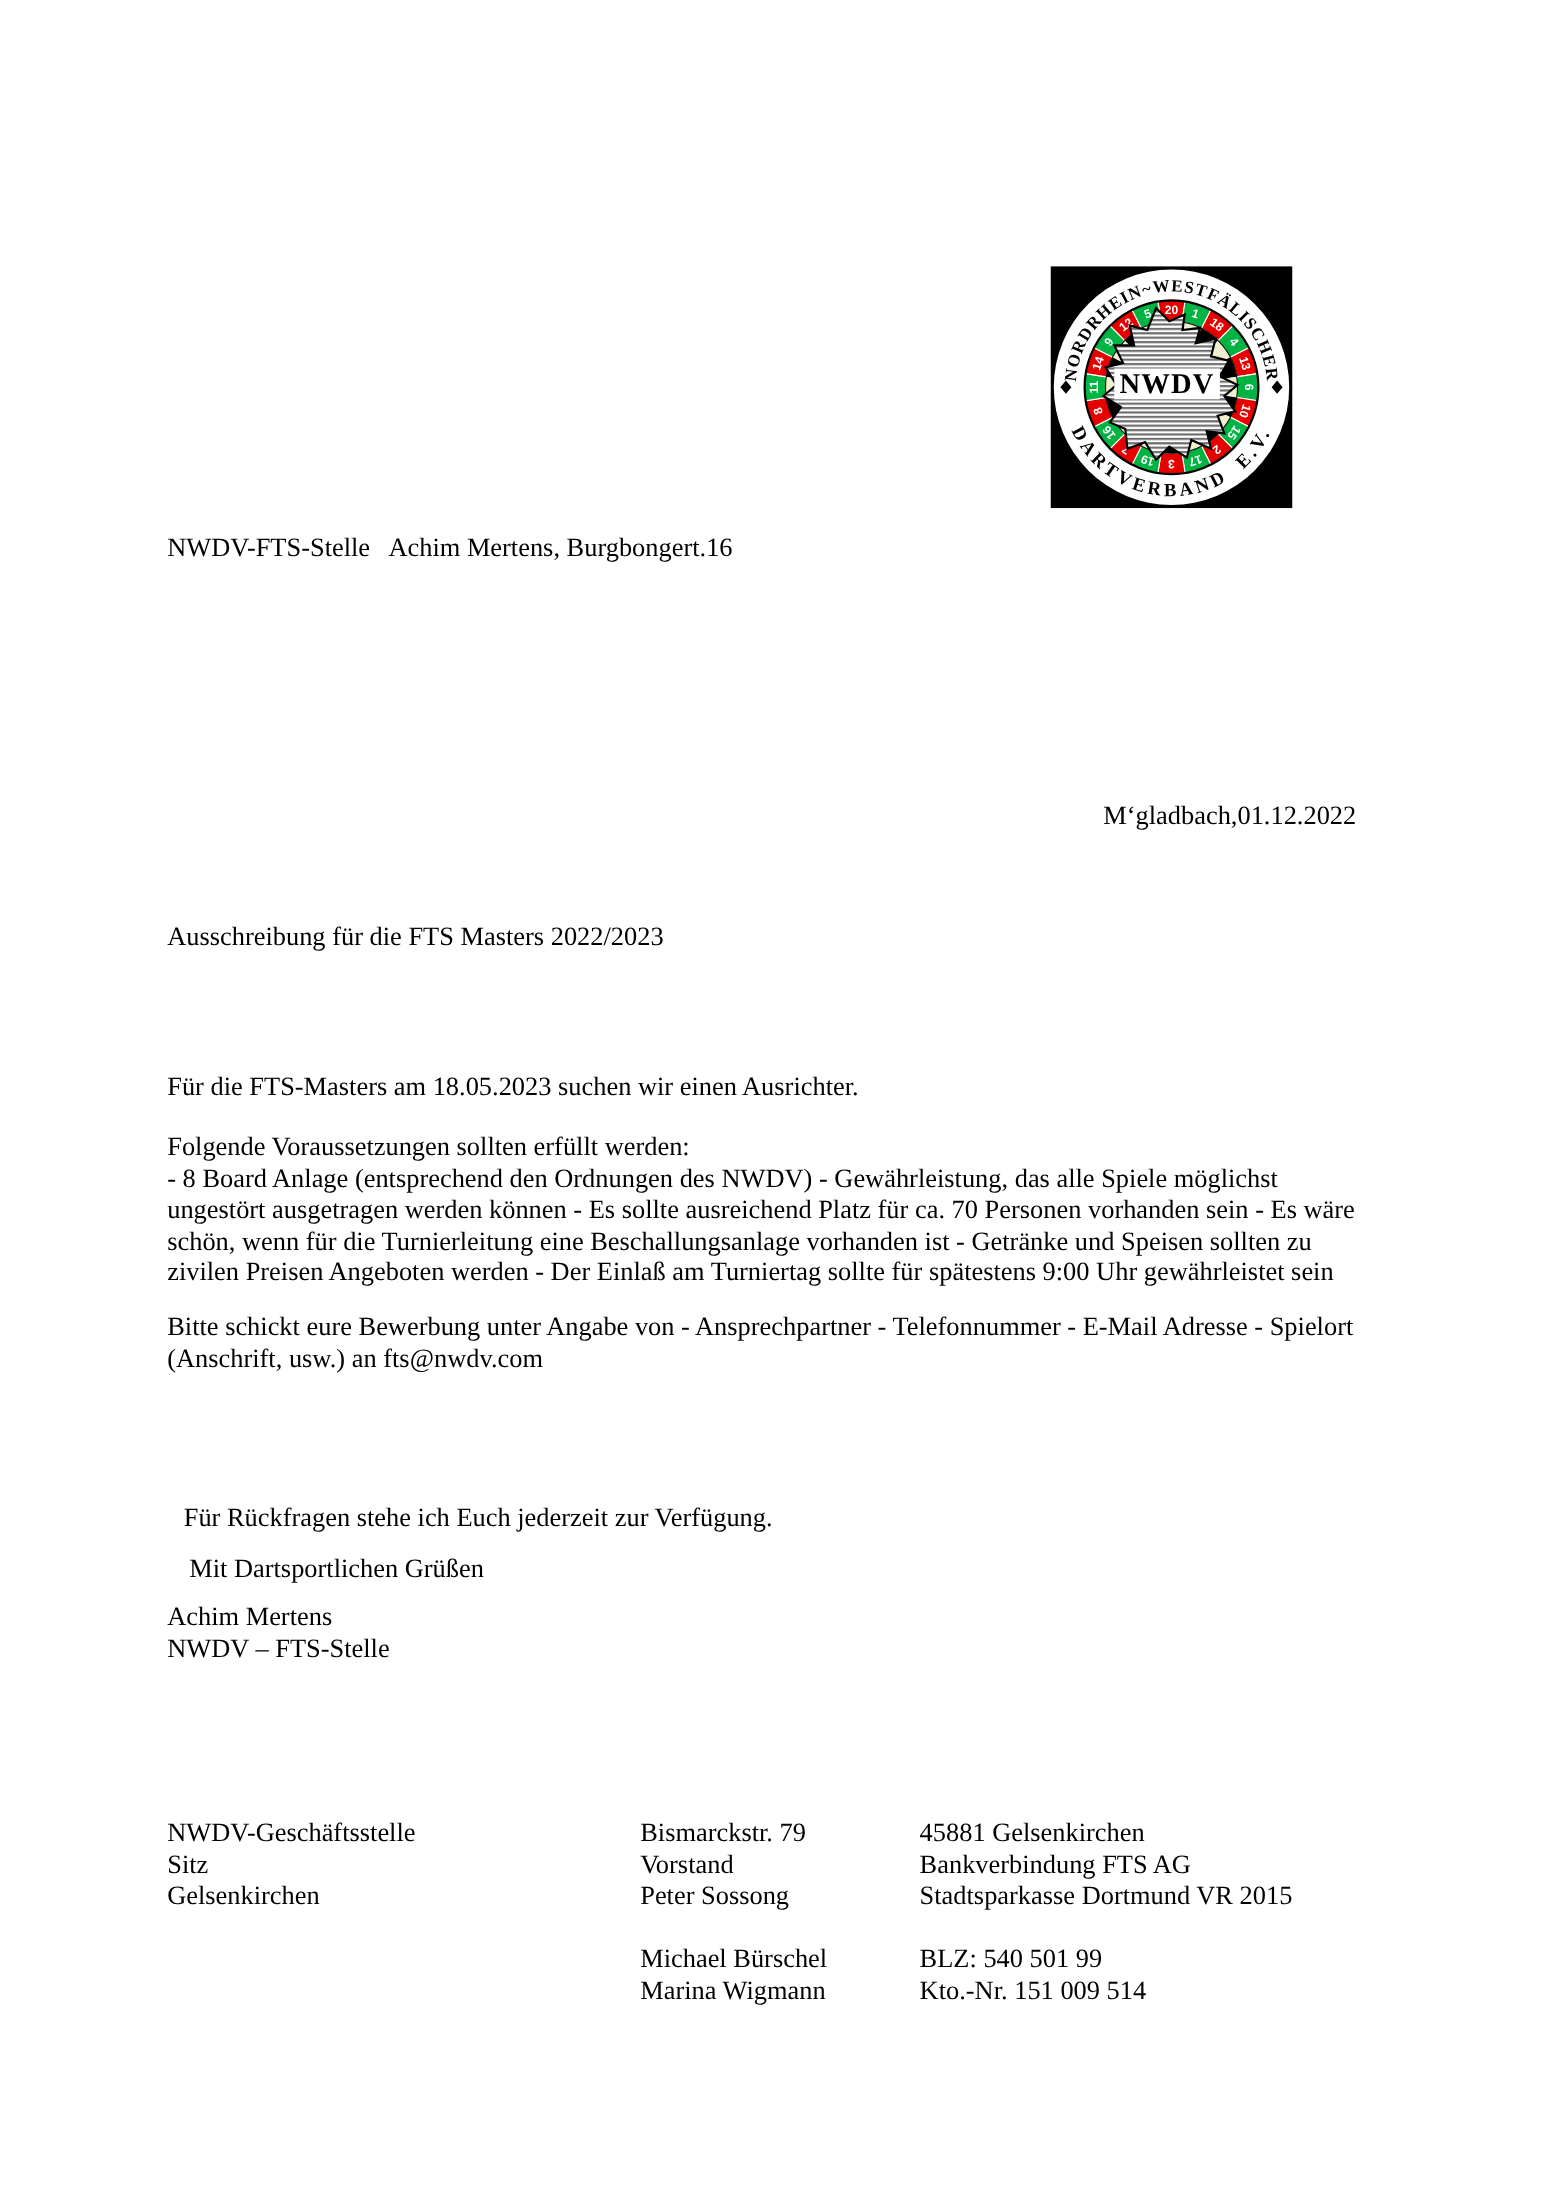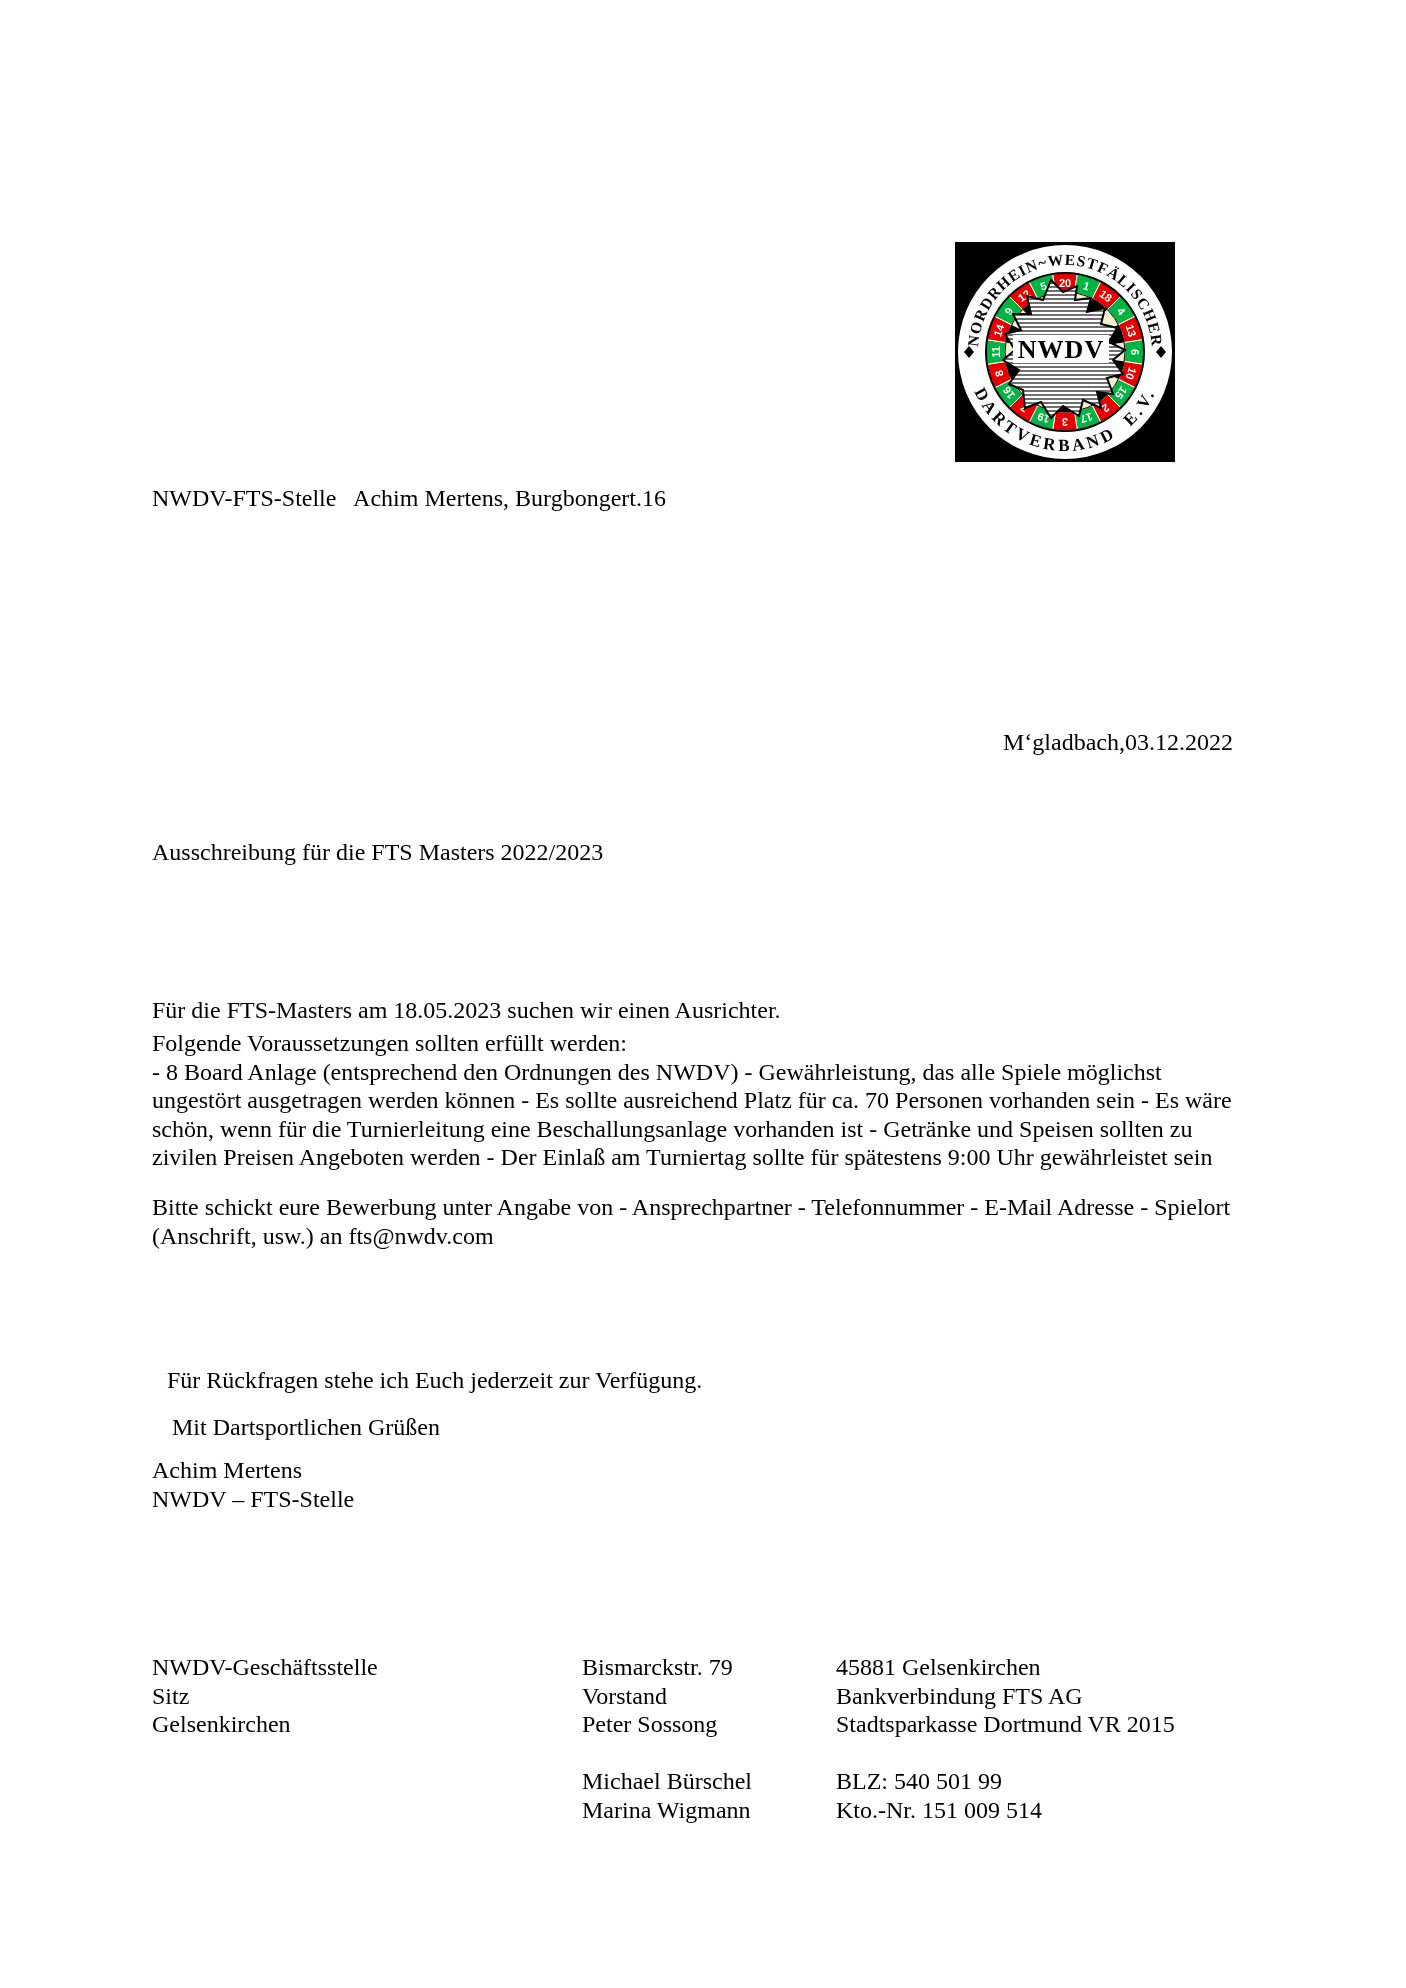--- a/index.html
+++ b/index.html
@@ -113,23 +113,23 @@
       <circle cx="110" cy="110" r="79" fill="none" stroke="#000000" stroke-width="2"></circle>
       <circle cx="110" cy="110" r="60" fill="none" stroke="#000000" stroke-width="1"></circle>
 
       <path d="M 96,38 L 108,50 122,44 120,58 136,56 132,70 150,66 146,82 162,86 154,100 170,108 158,118 168,132 152,136 158,152 142,150 146,166 128,158 124,174 108,164 96,176 86,160 70,166 68,148 54,142 64,128 48,118 60,108 50,92 66,88 58,72 76,72 72,54 88,58 Z" fill="url(#mapStripes)" stroke="#000000" stroke-width="2"></path>
       <rect x="58" y="93" width="96" height="28" fill="#ffffff"></rect>
       <text x="106" y="107" text-anchor="middle" dominant-baseline="central" font-family="Liberation Serif, serif" font-size="26" font-weight="bold" letter-spacing="1" fill="#000000">NWDV</text>
     </svg>
   </div>
 
   <div class="blk pre" style="left:152px; top:484px;">NWDV-FTS-Stelle   Achim Mertens, Burgbongert.16</div>
-  <div class="blk" style="left:1003px; top:728px;">M‘gladbach,03.12.2022</div>
+  <div class="blk" style="left:1003px; top:728px;">M‘gladbach,01.12.2022</div>
   <div class="blk" style="left:152px; top:838px;">Ausschreibung für die FTS Masters 2022/2023</div>
-  <div class="blk" style="left:152px; top:996px;">Für die FTS-Masters am 18.05.2023 suchen wir einen Ausrichter.</div>
+  <div class="blk" style="left:152px; top:974px;">Für die FTS-Masters am 18.05.2023 suchen wir einen Ausrichter.</div>
   <div class="blk" style="left:152px; top:1029px;">Folgende Voraussetzungen sollten erfüllt werden:
 - 8 Board Anlage (entsprechend den Ordnungen des NWDV) - Gewährleistung, das alle Spiele möglichst
 ungestört ausgetragen werden können - Es sollte ausreichend Platz für ca. 70 Personen vorhanden sein - Es wäre
 schön, wenn für die Turnierleitung eine Beschallungsanlage vorhanden ist - Getränke und Speisen sollten zu
 zivilen Preisen Angeboten werden - Der Einlaß am Turniertag sollte für spätestens 9:00 Uhr gewährleistet sein</div>
   <div class="blk" style="left:152px; top:1193px;">Bitte schickt eure Bewerbung unter Angabe von - Ansprechpartner - Telefonnummer - E-Mail Adresse - Spielort
 (Anschrift, usw.) an fts@nwdv.com</div>
   <div class="blk" style="left:152px; top:1366px;margin-left:15px;">Für Rückfragen stehe ich Euch jederzeit zur Verfügung.</div>
   <div class="blk" style="left:152px; top:1413px;margin-left:20px;">Mit Dartsportlichen Grüßen</div>
   <div class="blk" style="left:152px; top:1456px;">Achim Mertens

